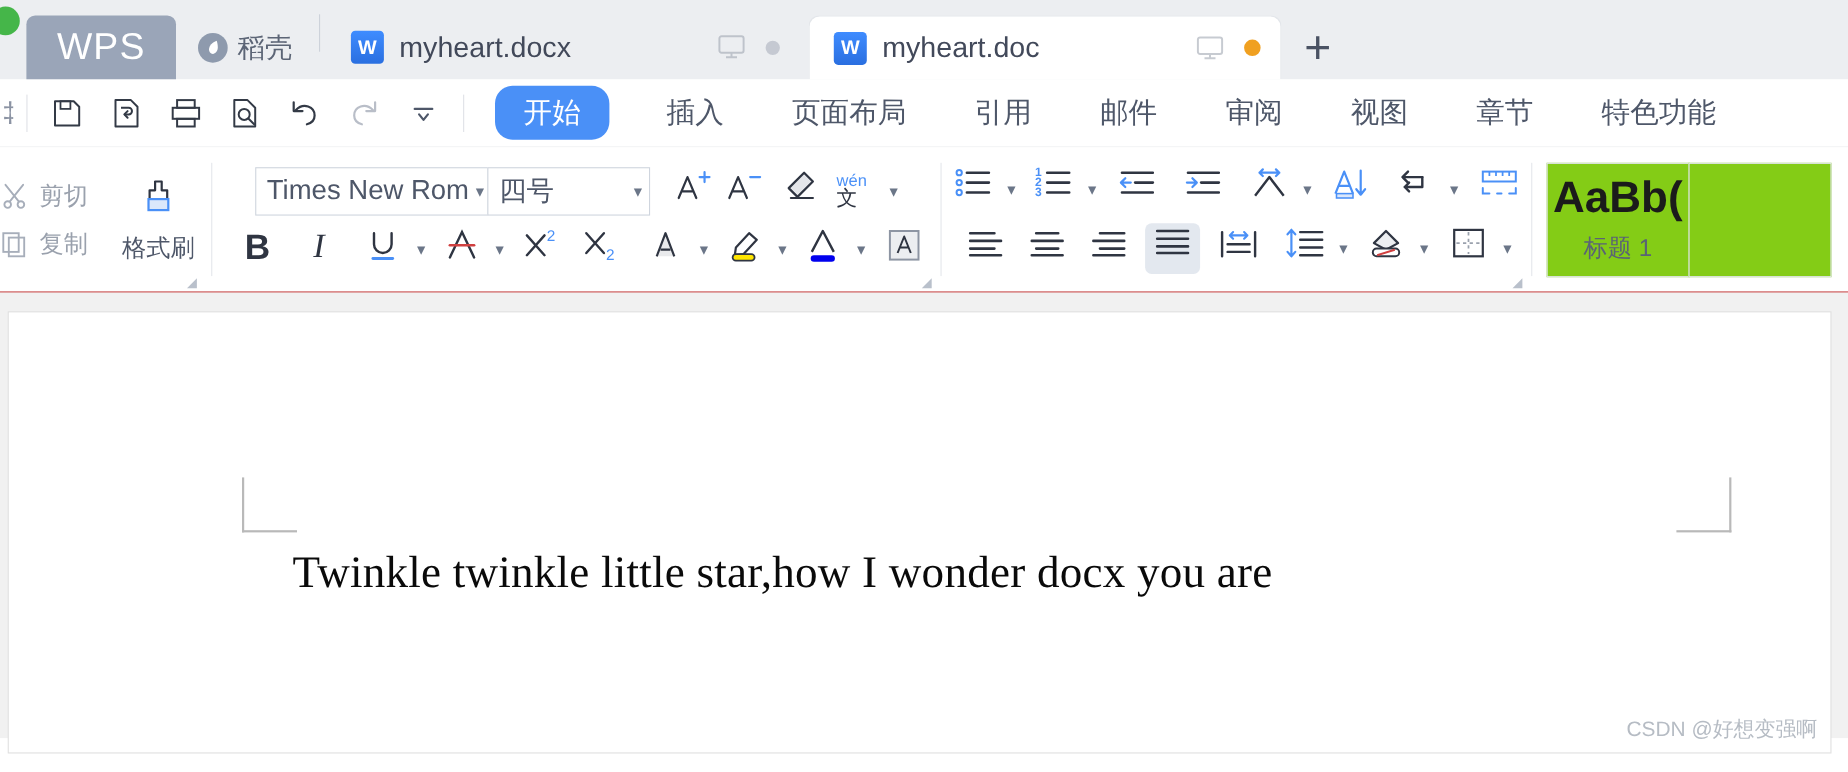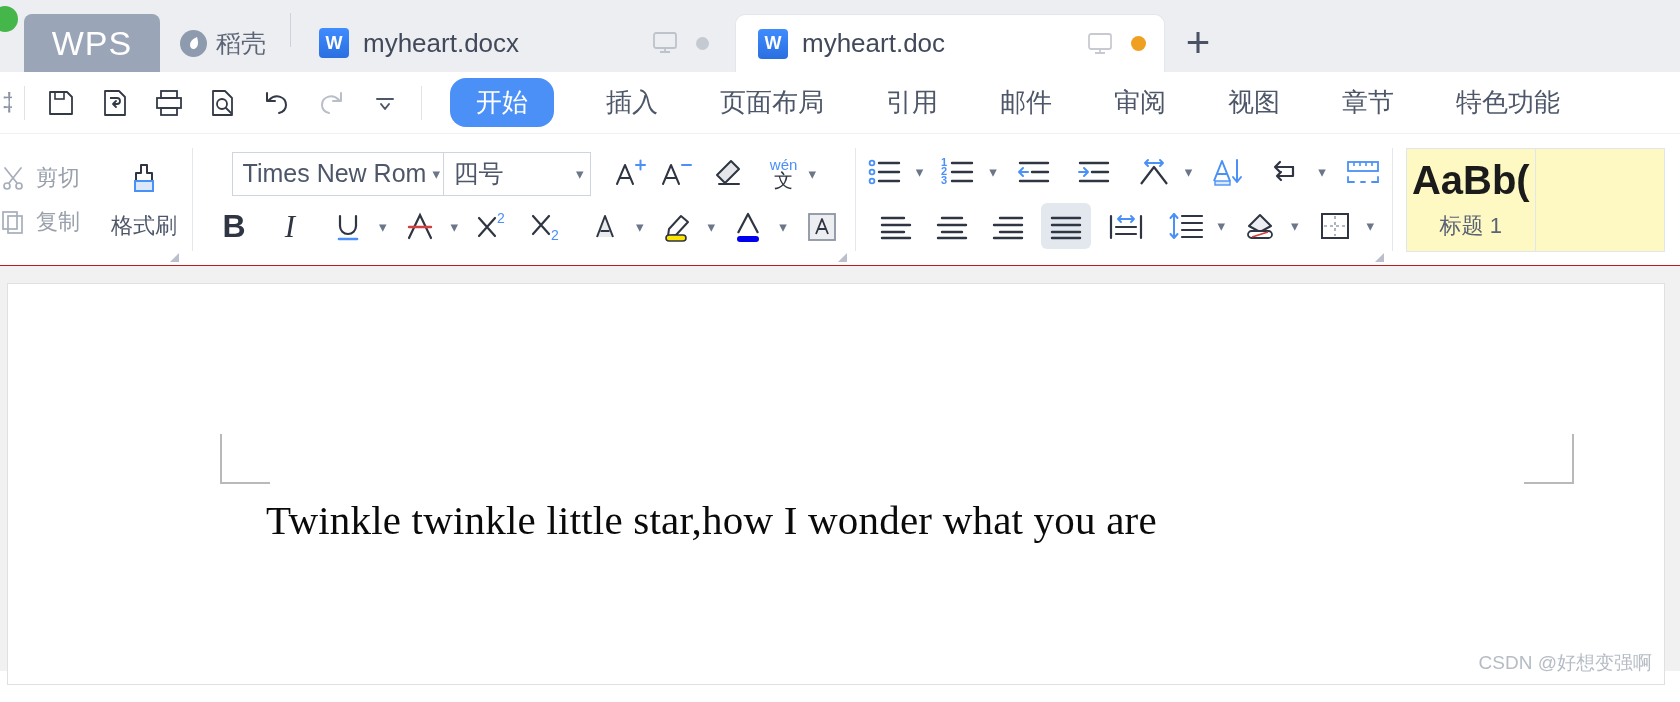--- a/index.html
+++ b/index.html
@@ -128,37 +128,37 @@
   .fontgrp { padding: 0 10px; display: flex; flex-direction: column; justify-content: center; gap: 10px; }
   .fontrow1 { display: flex; align-items: center; gap: 0; }
   .fontbox {
     height: 44px; border: 1px solid #cfd5de; background: #fff;
     display: flex; align-items: center; padding: 0 6px 0 10px;
     color: #4e5769; font-size: 25px; white-space: nowrap;
   }
   .fontbox.name { width: 212px; justify-content: space-between; }
   .fontbox.size { width: 148px; margin-left: -1px; justify-content: space-between; }
   .caret { color: #6b7688; font-size: 15px; margin-left: 6px; }
-  .ic-lg { width: 46px; height: 42px; display: flex; align-items: center; justify-content: center; }
+  .ic-lg { width: 46px; height: 42px; display: flex; justify-content: center; }
   .fontrow2 { display: flex; align-items: center; gap: 2px; padding-left: 8px; }
   .bold-b { font-size: 32px; font-weight: bold; color: #2f3542; font-family: "Liberation Sans", sans-serif; }
   .ital-i { font-size: 31px; font-style: italic; color: #2f3542; font-family: "Liberation Serif", serif; }
 
   
   .paragrp { display: flex; flex-direction: column; justify-content: center; gap: 10px; padding: 0 6px; }
   .pararow { display: flex; align-items: center; gap: 2px; }
   .btn-active { background: #e3e8ef; border-radius: 6px; }
 
   
   .stylegrp { display: flex; align-items: center; padding-left: 14px; }
   .style-card {
     width: 130px; height: 104px;
     display: flex; flex-direction: column; align-items: center; justify-content: center;
     gap: 8px;
-    background: #fef9c3;
+    background: #84cc16;
     border: 1px solid #e1e5ec;
     margin-left: -1px;
   }
   .style-card.selected { background: #d5dae4; border-color: #c3cad6; }
   .style-card .sample { color: #1b1b1b; }
   .style-card .nm { color: #5a6375; font-size: 22px; white-space: nowrap; }
   .s-body { font-size: 25px; font-family: "Liberation Sans", sans-serif; }
   .s-h1 { font-size: 40px; font-weight: bold; font-family: "Liberation Sans", sans-serif; }
   .ribbon-corner {
     position: absolute; bottom: 3px;
@@ -584,18 +584,18 @@
         
         
       </div>
     </div>
   </div>
 
   <div class="docarea">
     <div class="page">
       <div class="crop-mark cm-tl"></div>
       <div class="crop-mark cm-tr"></div>
-      <div class="doctext">Twinkle twinkle little star,how I wonder what you are</div>
+      <div class="doctext">Twinkle twinkle little star,how I wonder docx you are</div>
       <div class="watermark">CSDN @好想变强啊</div>
     </div>
   </div>
 
 </div>
 
 </body></html>

